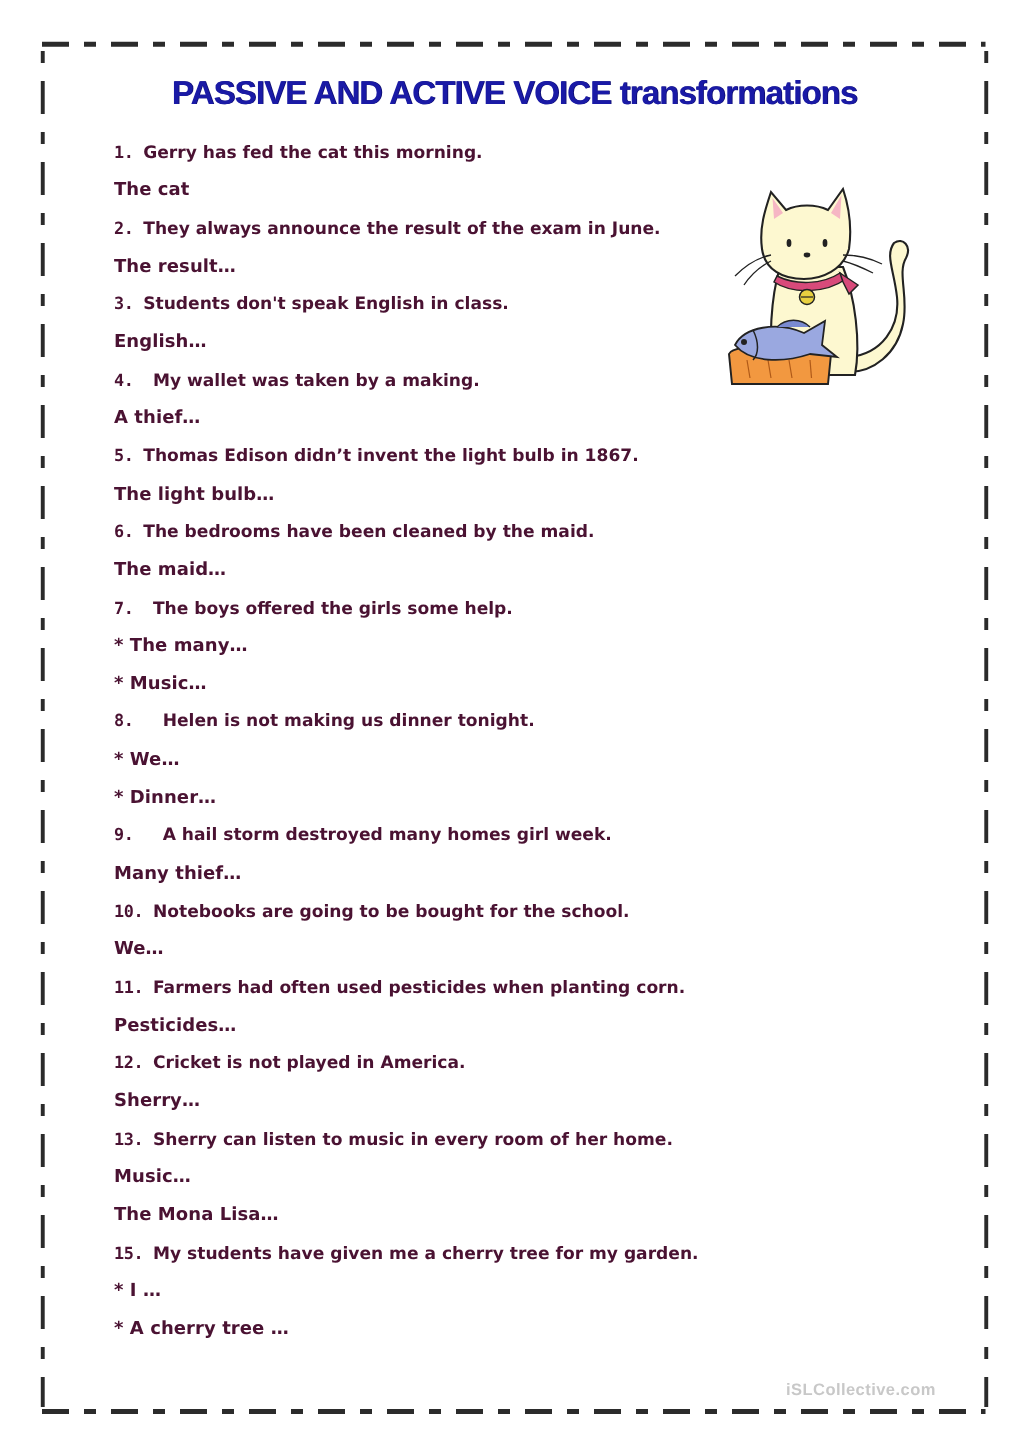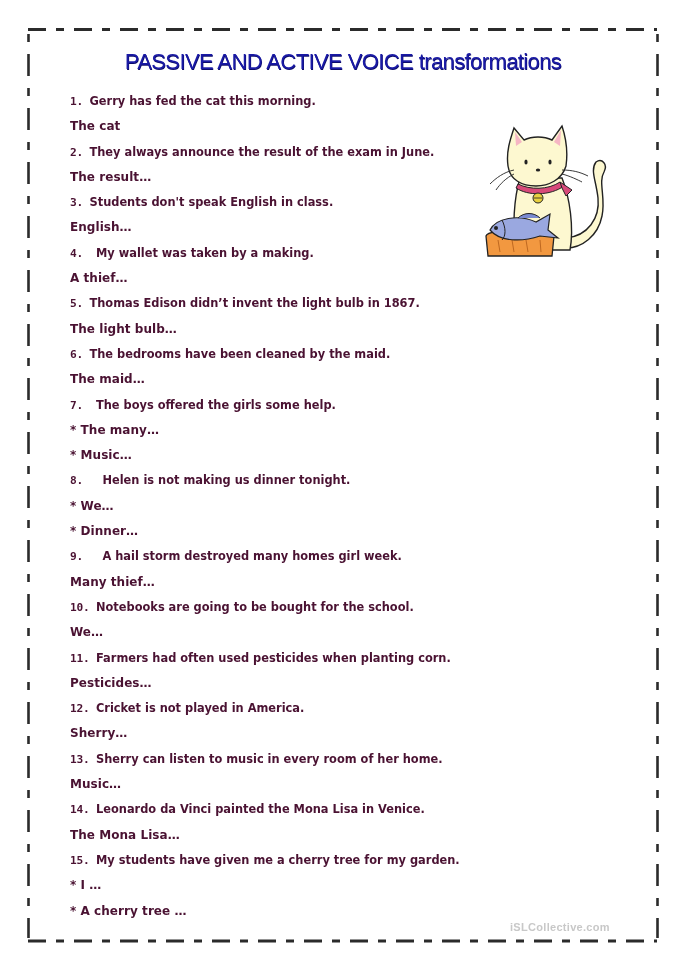--- a/index.html
+++ b/index.html
@@ -3,37 +3,37 @@
 <meta charset="utf-8">
 <style>
   html, body { margin: 0; padding: 0; }
   body {
     width: 686px; height: 970px; background: #ffffff; position: relative; overflow: hidden;
     font-family: "DejaVu Sans", sans-serif;
   }
   .frame { position: absolute; left: 0; top: 0; width: 686px; height: 970px; }
   .title {
     position: absolute; left: 0; top: 49px; width: 686px; text-align: center;
-    font-family: "Liberation Sans", sans-serif; font-weight: normal; font-size: 22px;
+    font-family: "Liberation Sans", sans-serif; font-weight: bold; font-size: 22px;
     color: #1a1aa6; letter-spacing: -0.6px;
     text-shadow: 0.5px 0.5px 0 #0b0b6a;
   }
   .title .t1 { }
   .title .t2 { font-size: 22px; }
-  .lines { position: absolute; left: 70px; top: 92px; width: 420px; }
+  .lines { position: absolute; left: 76px; top: 92px; width: 420px; }
   .line {
     height: 25.3px; line-height: 18px; font-size: 12px; font-weight: bold;
     color: #4a1232; white-space: pre; font-family: "DejaVu Sans", sans-serif;
     letter-spacing: 0.05px;
   }
   .line.q { font-family: "DejaVu Sans Mono", monospace; font-size: 11.2px; letter-spacing: -0.25px; }
   .line.q .qtext { font-family: "DejaVu Sans", sans-serif; font-size: 11.4px; letter-spacing: 0px; }
   .cat { position: absolute; left: 478px; top: 118px; width: 130px; height: 140px; }
   .watermark {
-    position: absolute; left: 510px; top: 921px; font-family: "Liberation Sans", sans-serif;
+    position: absolute; left: 524px; top: 921px; font-family: "Liberation Sans", sans-serif;
     font-weight: bold; font-size: 11px; color: #c8c8c8; letter-spacing: 0.3px;
   }
 </style>
 </head>
 <body>
 
 <svg class="frame" width="686" height="970" viewBox="0 0 686 970">
   <g stroke="#2b2b2b" stroke-width="3.2" fill="none">
     <line x1="28" y1="29.5" x2="657" y2="29.5" stroke-dasharray="18 10 8 10"></line>
     <line x1="28" y1="941" x2="657" y2="941" stroke-dasharray="18 10 8 10"></line>
@@ -85,21 +85,20 @@
 
   <div class="line q"><span>11.</span> <span class="qtext">Farmers had often used pesticides when planting corn.</span></div>
   <div class="line">Pesticides…</div>
 
   <div class="line q"><span>12.</span> <span class="qtext">Cricket is not played in America.</span></div>
   <div class="line">Sherry…</div>
 
   <div class="line q"><span>13.</span> <span class="qtext">Sherry can listen to music in every room of her home.</span></div>
   <div class="line">Music…</div>
 
-  <div class="line q"><span>14.</span> <span class="qtext">Leonardo da Vinci painted the Mona Lisa in Venice.</span></div>
   <div class="line">The Mona Lisa…</div>
 
   <div class="line q"><span>15.</span> <span class="qtext">My students have given me a cherry tree for my garden.</span></div>
   <div class="line">* I …</div>
   <div class="line">* A cherry tree …</div>
 </div>
 
 <svg class="cat" viewBox="0 0 130 140" width="130" height="140">
 
   <path d="M88 120 C110 118 122 100 120 80 C118 62 112 52 118 44 C124 40 130 46 126 54 C120 64 128 80 124 98 C120 118 104 130 88 130 Z" fill="#fdf8d0" stroke="#222" stroke-width="1.4"></path>

